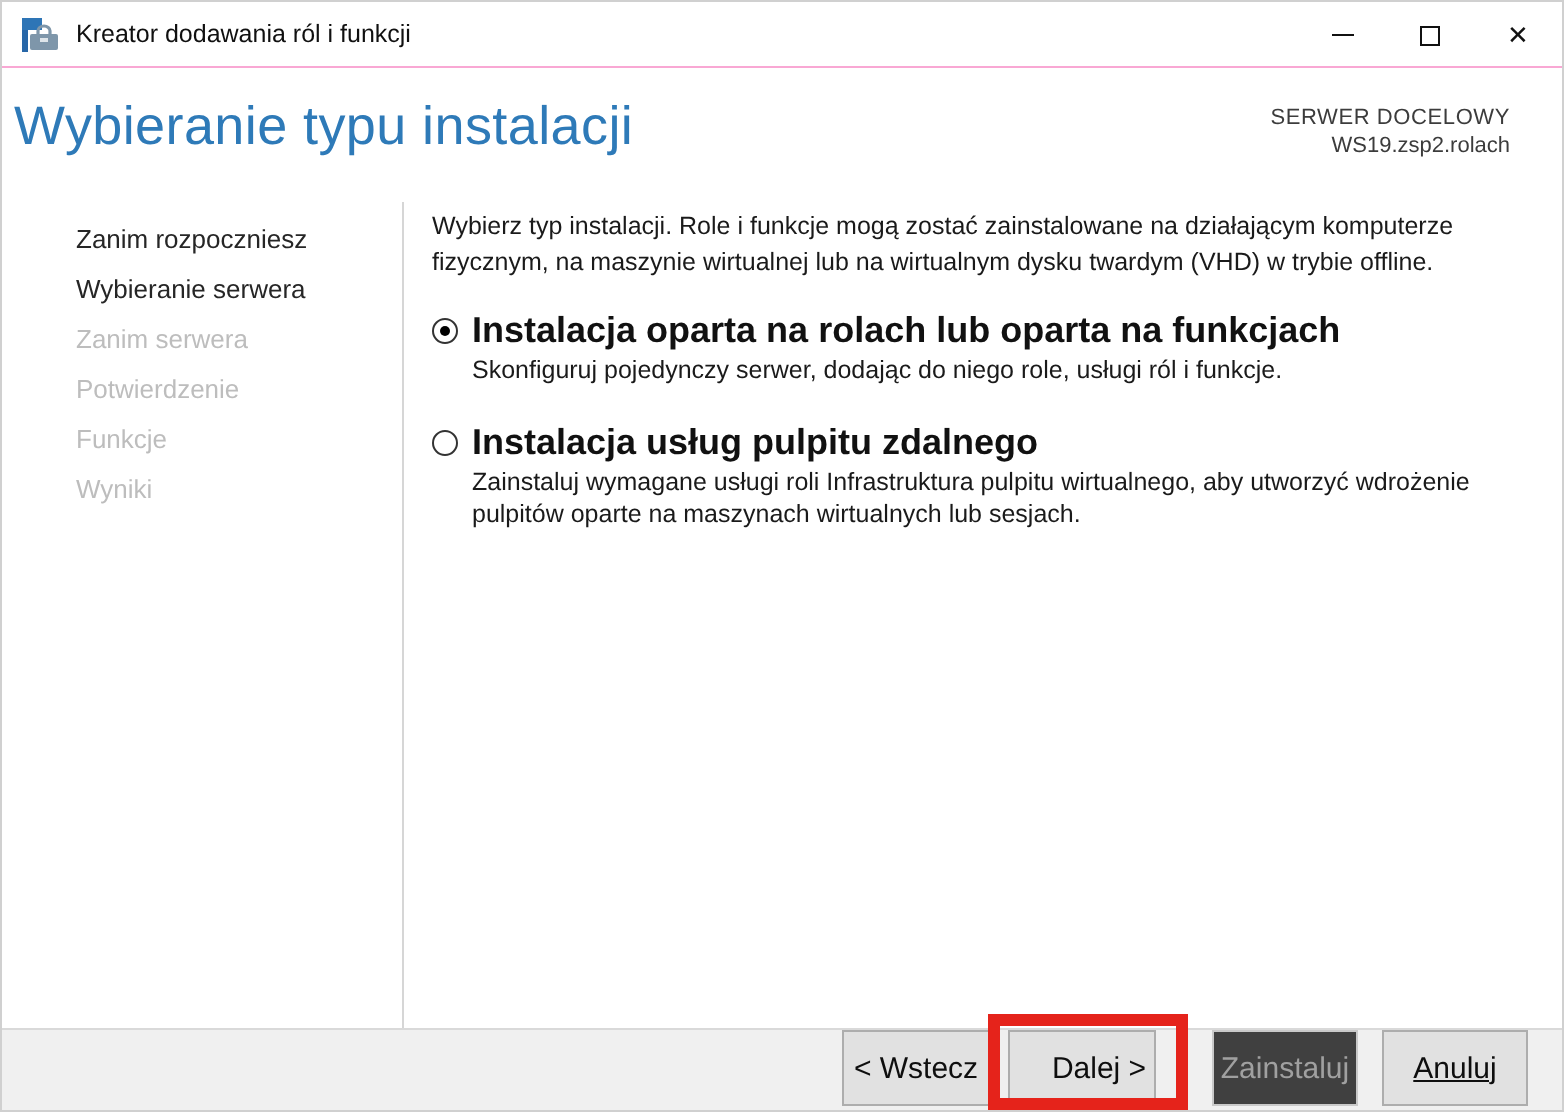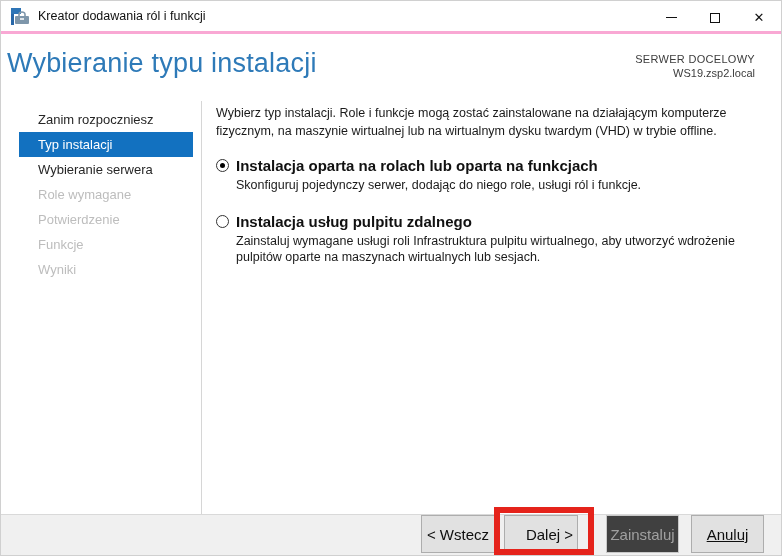--- a/index.html
+++ b/index.html
@@ -5,21 +5,21 @@
   * { margin:0; padding:0; box-sizing:border-box; }
   html,body { background:#ffffff; }
   body { font-family:"Liberation Sans", sans-serif; }
   .window {
     position:relative; width:782px; height:556px; background:#ffffff;
     overflow:hidden; border:1px solid #d0d0d0;
   }
   
   .titlebar {
     position:absolute; top:0; left:0; width:100%; height:33px;
-    background:#ffffff; border-bottom:3px solid #f9a8d4;
+    background:#ffffff; border-bottom:1px solid #f9a8d4;
     display:flex; align-items:center;
   }
   .titlebar .app-icon { margin-left:10px; width:20px; height:17px; display:inline-block; }
   .titlebar .title-text { margin-left:7px; font-size:12.5px; color:#101010; }
   .win-controls { position:absolute; right:0; top:0; height:33px; display:flex; }
   .win-btn { width:44px; height:33px; display:flex; align-items:center; justify-content:center; cursor:default; }
   .glyph-min { width:11px; height:0; border-top:1px solid #111; display:block; }
   .glyph-max { width:10px; height:10px; border:1px solid #111; display:block; }
   .glyph-close { font-size:13px; color:#111; line-height:1; }
   
@@ -46,21 +46,21 @@
   .intro { font-size:12.5px; line-height:18px; margin-bottom:17px; }
   .option { position:relative; padding-left:20px; margin-bottom:20px; }
   .radio {
     position:absolute; left:0; top:2px; width:13px; height:13px;
     border:1px solid #333; border-radius:50%; background:#fff;
   }
   .radio.checked::after {
     content:""; position:absolute; left:3px; top:3px; width:5px; height:5px;
     border-radius:50%; background:#000;
   }
-  .option .opt-label { font-size:15px; font-weight:bold; line-height:17px; color:#111; }
+  .option .opt-label { font-size:18px; font-weight:bold; line-height:17px; color:#111; }
   .option .opt-desc { font-size:12.5px; line-height:16px; margin-top:3px; color:#1a1a1a; width:540px; }
   
   .footer {
     position:absolute; left:0; top:513px; width:100%; height:43px;
     background:#f0f0f0; border-top:1px solid #d9d9d9;
   }
   .btn {
     position:absolute; top:0; height:38px;
     background:#e1e1e1; border:1px solid #adadad;
     font-family:"Liberation Sans", sans-serif; font-size:15px; color:#0e0e0e;
@@ -102,28 +102,27 @@
         </div>
       <div class="win-btn">
           <span class="glyph-close">✕</span>
         </div>
     </div>
   </div>
 
   <div class="page-title">Wybieranie typu instalacji</div>
   <div class="server-info">
     <div class="line1">SERWER DOCELOWY</div>
-    <div class="line2">WS19.zsp2.local</div>
+    <div class="line2">WS19.zsp2.rolach</div>
   </div>
 
   <ul class="sidebar">
     <li class="side-item">Zanim rozpoczniesz</li>
-    <li class="side-item selected">Typ instalacji</li>
     <li class="side-item">Wybieranie serwera</li>
-    <li class="side-item disabled">Role wymagane</li>
+    <li class="side-item disabled">Zanim serwera</li>
     <li class="side-item disabled">Potwierdzenie</li>
     <li class="side-item disabled">Funkcje</li>
     <li class="side-item disabled">Wyniki</li>
   </ul>
   <div class="v-divider"></div>
 
   <div class="main">
     <p class="intro">Wybierz typ instalacji. Role i funkcje mogą zostać zainstalowane na działającym komputerze fizycznym, na maszynie wirtualnej lub na wirtualnym dysku twardym (VHD) w trybie offline.</p>
 
     <div class="option">

